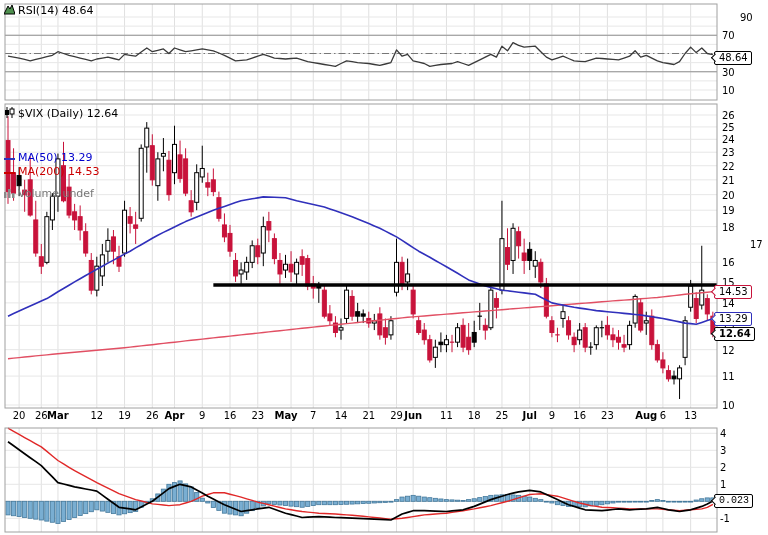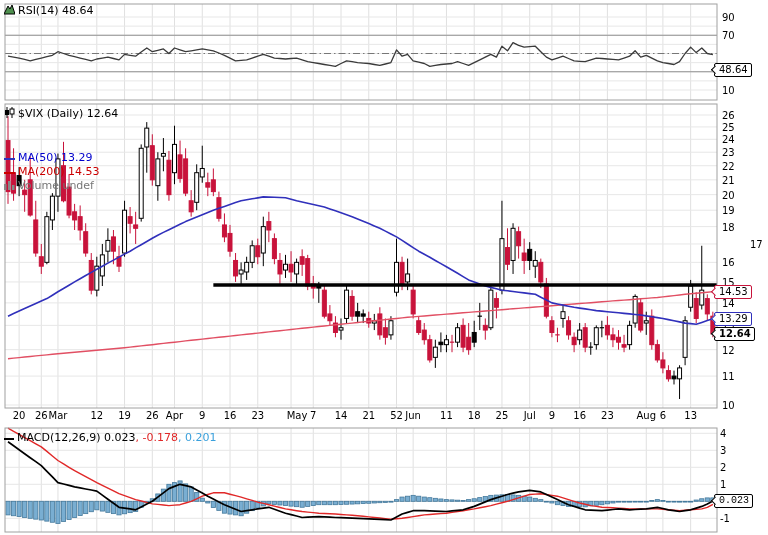--- a/index.html
+++ b/index.html
@@ -3,30 +3,30 @@
 <meta charset="utf-8">
 <style>
   html,body{margin:0;padding:0;background:#fff;}
   #root{position:relative;width:768px;height:535px;background:#fff;overflow:hidden;
         font-family:"DejaVu Sans","Liberation Sans",sans-serif;}
   #chart-svg{position:absolute;left:0;top:0;}
   .legend{position:absolute;font-size:11px;line-height:13px;color:#000;white-space:nowrap;}
   .legend .ic{display:inline-block;vertical-align:-1px;margin-right:3px;}
   .axis-label{position:absolute;font-size:10px;color:#000;transform:translateY(-50%);}
   .date-label{position:absolute;font-size:10px;color:#000;transform:translateX(-50%);top:410px;}
-  .date-label.bold{font-weight:normal;}
+  .date-label.bold{font-weight:bold;}
   .tag{position:absolute;font-size:10px;background:#fff;border:1px solid var(--tc,#000);
        border-radius:2px;padding:0 3px 0 4px;line-height:12px;color:#000;z-index:5;}
   .tag::before{content:'';position:absolute;left:-3.2px;top:50%;width:5.4px;height:5.4px;background:#fff;
        border-left:1px solid var(--tc,#000);border-bottom:1px solid var(--tc,#000);
        transform:translateY(-50%) rotate(45deg);}
   .tag.bold{font-weight:bold;}
   .lg-blue{color:#0000cc;margin-top:30px;}
   .lg-red{color:#cc0000;}
-  .lg-gray{color:#777;}
+  .lg-gray{color:#777;margin-top:8px;}
   .lg-sig{color:#e02828;}
   .lg-hist{color:#3aa0dc;}
 </style>
 </head>
 <body>
 
 <div id="root">
   <svg id="chart-svg" width="768" height="535">
       <line x1="19.1" y1="4" x2="19.1" y2="100" stroke="#e0e0e0" stroke-width="1"></line>
       <line x1="41.3" y1="4" x2="41.3" y2="100" stroke="#e0e0e0" stroke-width="1"></line>
@@ -567,34 +567,29 @@
     </div>
     <div class="lg-gray">
       <span class="ic"><svg width="11" height="10">
             <rect x="0" y="4" width="2.5" height="6" fill="#888"></rect>
             <rect x="4" y="1" width="2.5" height="9" fill="#888"></rect>
             <rect x="8" y="5" width="2.5" height="5" fill="#888"></rect>
           </svg></span><span>Volume undef</span>
     </div>
   </div>
 
-  <div class="legend" style="left:4px;top:431px;">
-    <span class="ic"><svg width="10" height="7">
-          <line x1="0" y1="4" x2="10" y2="4" stroke="#000" stroke-width="2"></line>
-        </svg></span><span>MACD(12,26,9) 0.023</span><span class="lg-sig">, -0.178</span><span class="lg-hist">, 0.201</span>
-  </div>
 
-  <div class="tag" id="tag-rsi" style="top: 63px; left: 714px; --tc: #000000;">48.64</div>
+  <div class="tag" id="tag-rsi" style="top: 51px; left: 714px; --tc: #000000;">48.64</div>
   <div class="tag" id="tag-p0" style="top: 284.609px; left: 714px; --tc: #c8133b;">14.53</div>
   <div class="tag" id="tag-p1" style="top: 311.681px; left: 714px; --tc: #3030bb;">13.29</div>
   <div class="tag bold" id="tag-p2" style="top: 326.899px; left: 714px; --tc: #000000;">12.64</div>
   <div class="tag" id="tag-macd" style="top: 493.909px; left: 714px; font-family: Liberation Mono, monospace; --tc: #000000;">0.023</div>
 
   <div id="labels">
-      <span class="axis-label" style="left: 722px; top: 17px;">90</span>
+      <span class="axis-label" style="left: 740px; top: 17px;">90</span>
       <span class="axis-label" style="left: 722px; top: 35.25px;">70</span>
       <span class="axis-label" style="left: 722px; top: 71.75px;">30</span>
       <span class="axis-label" style="left: 722px; top: 90px;">10</span>
       <span class="axis-label" style="left: 722px; top: 115.017px;">26</span>
       <span class="axis-label" style="left: 722px; top: 126.92px;">25</span>
       <span class="axis-label" style="left: 722px; top: 139.308px;">24</span>
       <span class="axis-label" style="left: 722px; top: 152.225px;">23</span>
       <span class="axis-label" style="left: 722px; top: 165.715px;">22</span>
       <span class="axis-label" style="left: 722px; top: 179.833px;">21</span>
       <span class="axis-label" style="left: 722px; top: 194.64px;">20</span>
@@ -616,25 +611,25 @@
       <span class="date-label" style="left: 19.1px;">20</span>
       <span class="date-label" style="left: 41.3px;">26</span>
       <span class="date-label bold" style="left: 57.95px;">Mar</span>
       <span class="date-label" style="left: 96.8px;">12</span>
       <span class="date-label" style="left: 124.55px;">19</span>
       <span class="date-label" style="left: 152.3px;">26</span>
       <span class="date-label bold" style="left: 174.5px;">Apr</span>
       <span class="date-label" style="left: 202.25px;">9</span>
       <span class="date-label" style="left: 230px;">16</span>
       <span class="date-label" style="left: 257.75px;">23</span>
-      <span class="date-label bold" style="left: 297px;">May</span>
+      <span class="date-label bold" style="left: 286px;">May</span>
       <span class="date-label" style="left: 313.25px;">7</span>
       <span class="date-label" style="left: 341px;">14</span>
       <span class="date-label" style="left: 368.75px;">21</span>
-      <span class="date-label" style="left: 396.5px;">52</span>
+      <span class="date-label" style="left: 396.5px;">29</span>
       <span class="date-label bold" style="left: 413.15px;">Jun</span>
       <span class="date-label" style="left: 446.45px;">11</span>
       <span class="date-label" style="left: 474.2px;">18</span>
       <span class="date-label" style="left: 501.95px;">25</span>
       <span class="date-label bold" style="left: 529.7px;">Jul</span>
       <span class="date-label" style="left: 551.9px;">9</span>
       <span class="date-label" style="left: 579.65px;">16</span>
       <span class="date-label" style="left: 607.4px;">23</span>
       <span class="date-label bold" style="left: 646.25px;">Aug</span>
       <span class="date-label" style="left: 662.9px;">6</span>

